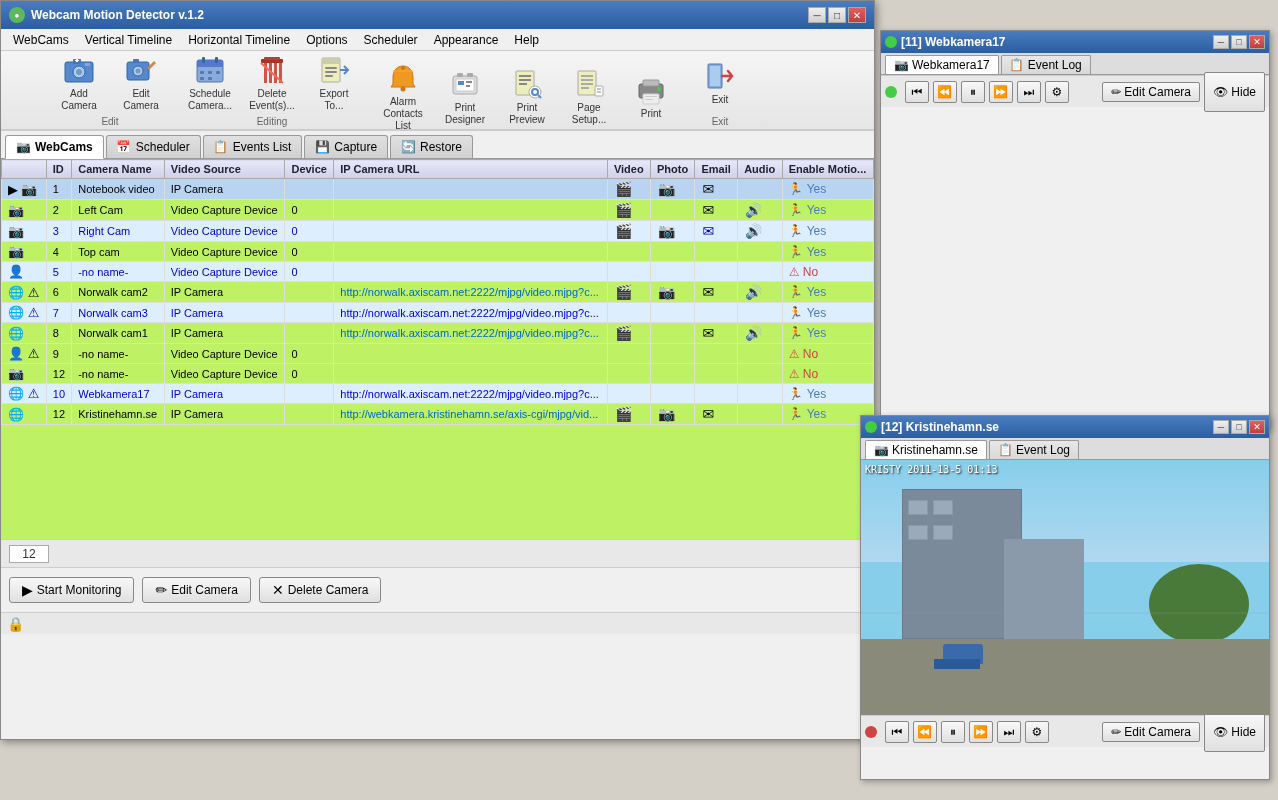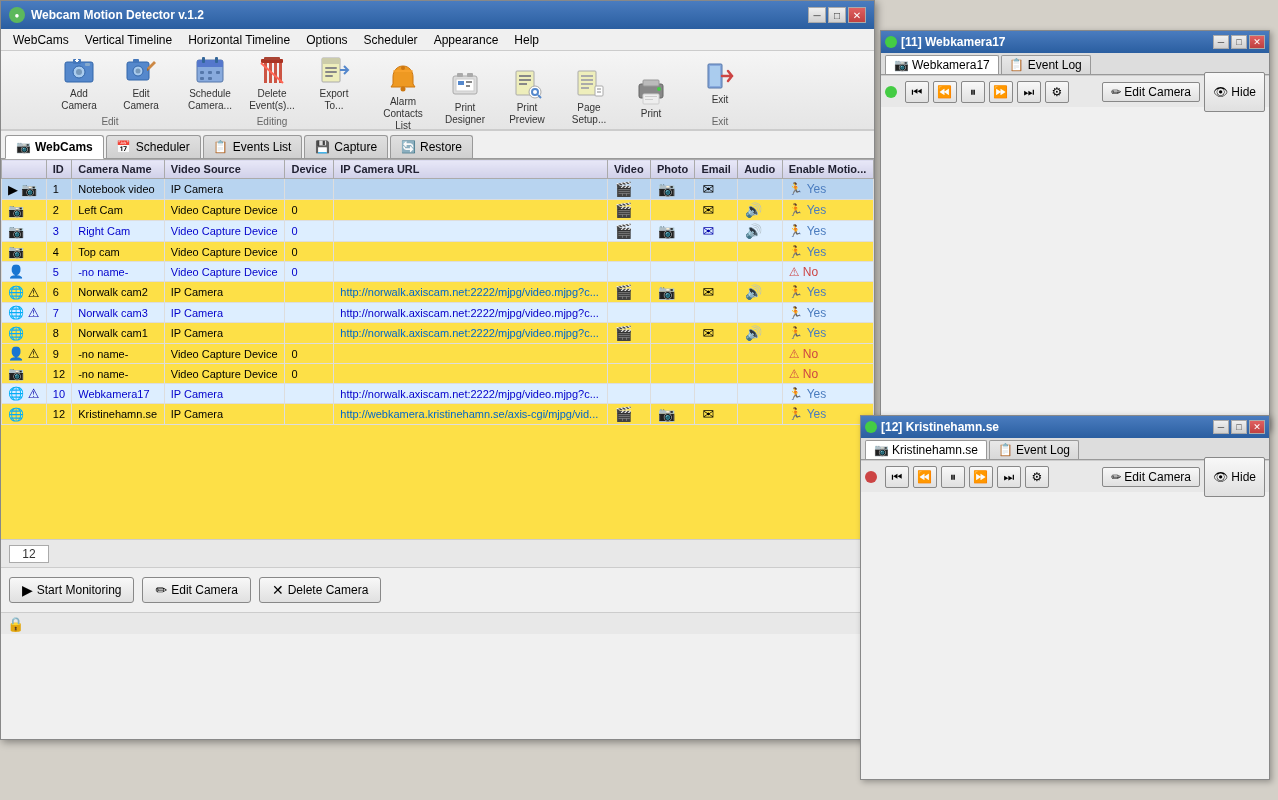--- a/index.html
+++ b/index.html
@@ -95,21 +95,21 @@
       border-bottom: 1px solid white;
       margin-bottom: -1px;
       font-weight: bold;
     }
     .tab-icon { font-size: 12px; }
 
     
     .table-container {
       flex: 1;
       overflow: auto;
-      background: #fde047;
+      background: #bef264;
     }
     .camera-table {
       width: 100%;
       border-collapse: collapse;
     }
     .camera-table th {
       background: linear-gradient(to bottom, #e8e8f8, #d0d0e8);
       border: 1px solid #aaa;
       padding: 3px 6px;
       font-size: 11px;
@@ -807,20 +807,44 @@
     <div class="cam-tab active">
       <span>📷</span>
       <span>Kristinehamn.se</span>
     </div>
     <div class="cam-tab">
       <span>📋</span>
       <span>Event Log</span>
     </div>
   </div>
 
+  <div class="cam-feed-day">
+
+    <div style="position:absolute;top:0;left:0;right:0;height:40%;background:linear-gradient(to bottom,#87ceeb,#b0d8f0);"></div>
+
+    <div class="day-building">
+      <div style="position:absolute;top:10px;left:5px;width:20px;height:15px;background:#9aaabb;border:1px solid #8899aa;"></div>
+      <div style="position:absolute;top:10px;left:30px;width:20px;height:15px;background:#9aaabb;border:1px solid #8899aa;"></div>
+      <div style="position:absolute;top:35px;left:5px;width:20px;height:15px;background:#9aaabb;border:1px solid #8899aa;"></div>
+      <div style="position:absolute;top:35px;left:30px;width:20px;height:15px;background:#9aaabb;border:1px solid #8899aa;"></div>
+    </div>
+    <div class="day-building2"></div>
+
+    <div class="day-trees"></div>
+
+    <div class="day-road">
+
+      <div style="position:absolute;top:5px;left:20%;width:40px;height:20px;background:#3a6aaa;border-radius:3px 3px 0 0;"></div>
+      <div style="position:absolute;top:20px;left:18%;width:46px;height:10px;background:#2a5a99;"></div>
+    </div>
+    <div class="cam-overlay-text">KRISTY 2011-13-5 01:13</div>
+    <svg style="position:absolute;top:0;left:0;width:100%;height:100%;pointer-events:none;">
+      <line x1="0" y1="60%" x2="100%" y2="60%" stroke="#999" stroke-width="1" opacity="0.3"></line>
+    </svg>
+  </div>
   <div class="cam-controls">
     <div class="cam-status-dot dot-red" style="margin-right:4px;"></div>
     <div class="ctrl-btn">⏮</div>
     <div class="ctrl-btn">⏪</div>
     <div class="ctrl-btn">⏸</div>
     <div class="ctrl-btn">⏩</div>
     <div class="ctrl-btn">⏭</div>
     <div class="ctrl-btn">⚙</div>
     <button class="edit-cam-btn">
       <span>✏</span>

